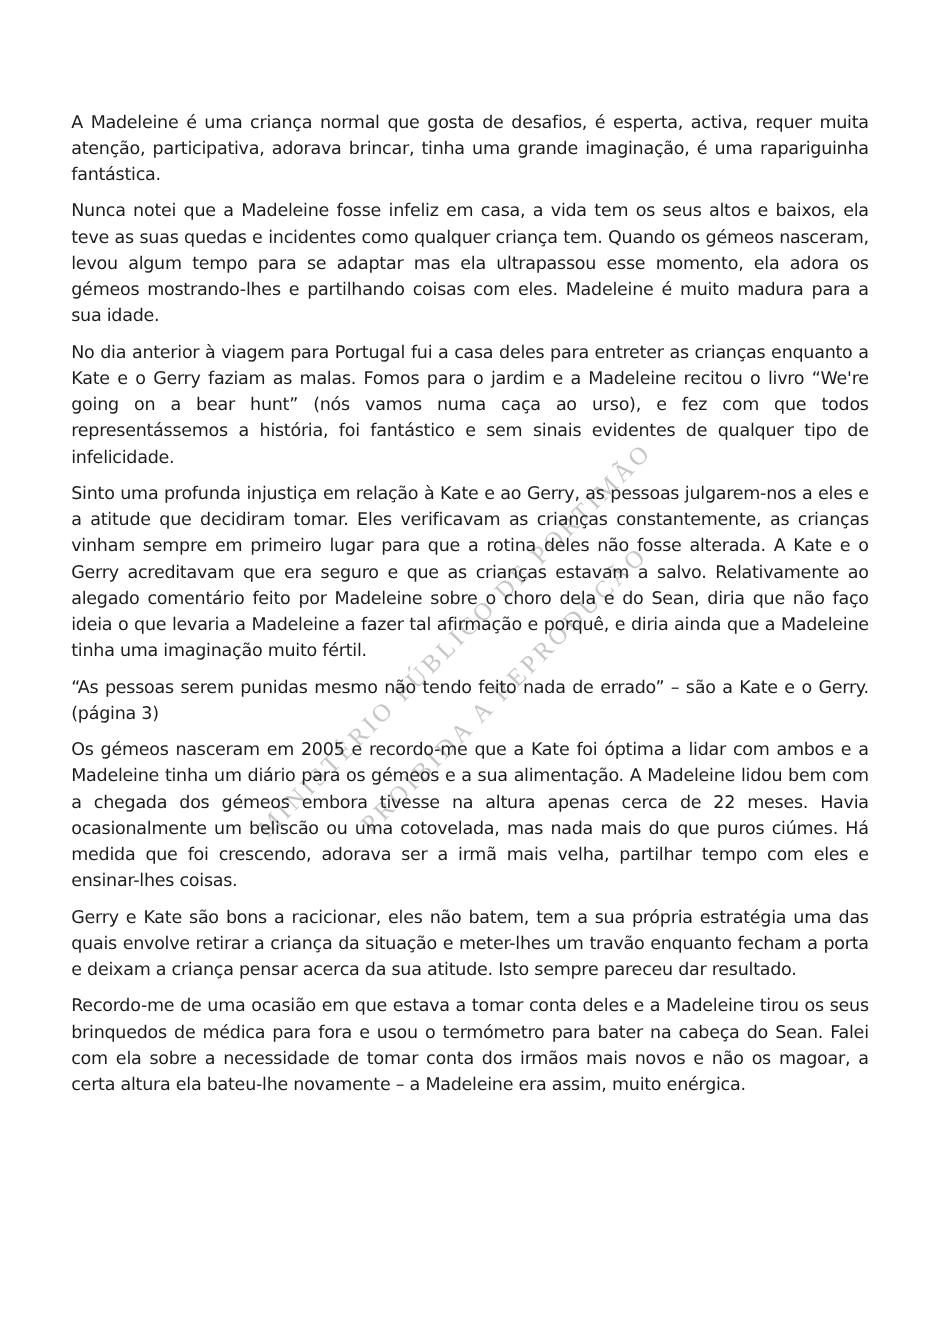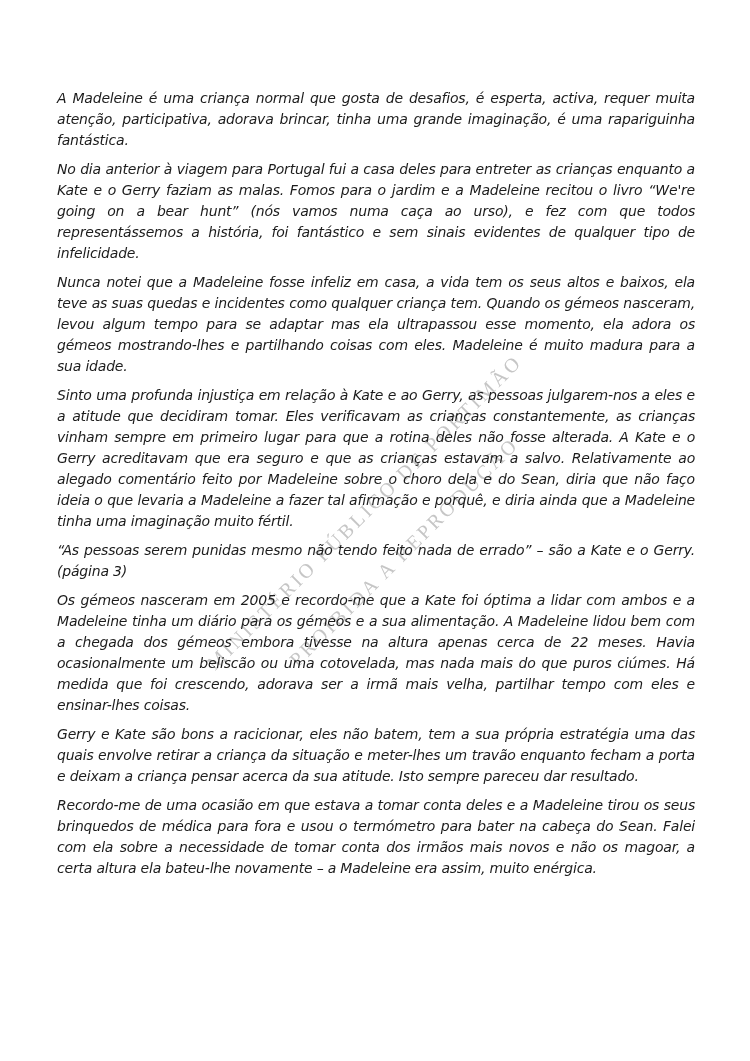--- a/index.html
+++ b/index.html
@@ -29,21 +29,20 @@
     line-height: 56px;
     white-space: nowrap;
     text-align: center;
     user-select: none;
     pointer-events: none;
   }
   .content {
     position: relative;
     z-index: 1;
     padding: 88px 55px 0 57px;
-    font-style: italic;
   }
   .content p {
     margin: 0 0 8px 0;
     font-size: 14px;
     line-height: 21px;
     letter-spacing: -0.2px;
     color: #1c1c1c;
     text-align: justify;
   }
 </style>
@@ -52,22 +51,22 @@
 
 <div class="page">
 
   <div class="watermark">
     <div class="wm-line">MINISTÉRIO PÚBLICO DE PORTIMÃO</div>
     <div class="wm-line">PROIBIDA A REPRODUÇÃO</div>
   </div>
 
   <div class="content">
     <p>A Madeleine é uma criança normal que gosta de desafios, é esperta, activa, requer muita atenção, participativa, adorava brincar, tinha uma grande imaginação, é uma rapariguinha fantástica.</p>
+    <p>Nunca notei que a Madeleine fosse infeliz em casa, a vida tem os seus altos e baixos, ela teve as suas quedas e incidentes como qualquer criança tem. Quando os gémeos nasceram, levou algum tempo para se adaptar mas ela ultrapassou esse momento, ela adora os gémeos mostrando-lhes e partilhando coisas com eles. Madeleine é muito madura para a sua idade.</p>
     <p>No dia anterior à viagem para Portugal fui a casa deles para entreter as crianças enquanto a Kate e o Gerry faziam as malas. Fomos para o jardim e a Madeleine recitou o livro “We're going on a bear hunt” (nós vamos numa caça ao urso), e fez com que todos representássemos a história, foi fantástico e sem sinais evidentes de qualquer tipo de infelicidade.</p>
-    <p>Nunca notei que a Madeleine fosse infeliz em casa, a vida tem os seus altos e baixos, ela teve as suas quedas e incidentes como qualquer criança tem. Quando os gémeos nasceram, levou algum tempo para se adaptar mas ela ultrapassou esse momento, ela adora os gémeos mostrando-lhes e partilhando coisas com eles. Madeleine é muito madura para a sua idade.</p>
     <p>Sinto uma profunda injustiça em relação à Kate e ao Gerry, as pessoas julgarem-nos a eles e a atitude que decidiram tomar. Eles verificavam as crianças constantemente, as crianças vinham sempre em primeiro lugar para que a rotina deles não fosse alterada. A Kate e o Gerry acreditavam que era seguro e que as crianças estavam a salvo. Relativamente ao alegado comentário feito por Madeleine sobre o choro dela e do Sean, diria que não faço ideia o que levaria a Madeleine a fazer tal afirmação e porquê, e diria ainda que a Madeleine tinha uma imaginação muito fértil.</p>
     <p>“As pessoas serem punidas mesmo não tendo feito nada de errado” – são a Kate e o Gerry. (página 3)</p>
     <p>Os gémeos nasceram em 2005 e recordo-me que a Kate foi óptima a lidar com ambos e a Madeleine tinha um diário para os gémeos e a sua alimentação. A Madeleine lidou bem com a chegada dos gémeos embora tivesse na altura apenas cerca de 22 meses. Havia ocasionalmente um beliscão ou uma cotovelada, mas nada mais do que puros ciúmes. Há medida que foi crescendo, adorava ser a irmã mais velha, partilhar tempo com eles e ensinar-lhes coisas.</p>
     <p>Gerry e Kate são bons a racicionar, eles não batem, tem a sua própria estratégia uma das quais envolve retirar a criança da situação e meter-lhes um travão enquanto fecham a porta e deixam a criança pensar acerca da sua atitude. Isto sempre pareceu dar resultado.</p>
     <p>Recordo-me de uma ocasião em que estava a tomar conta deles e a Madeleine tirou os seus brinquedos de médica para fora e usou o termómetro para bater na cabeça do Sean. Falei com ela sobre a necessidade de tomar conta dos irmãos mais novos e não os magoar, a certa altura ela bateu-lhe novamente – a Madeleine era assim, muito enérgica.</p>
   </div>
 
 </div>
 
 </body></html>

